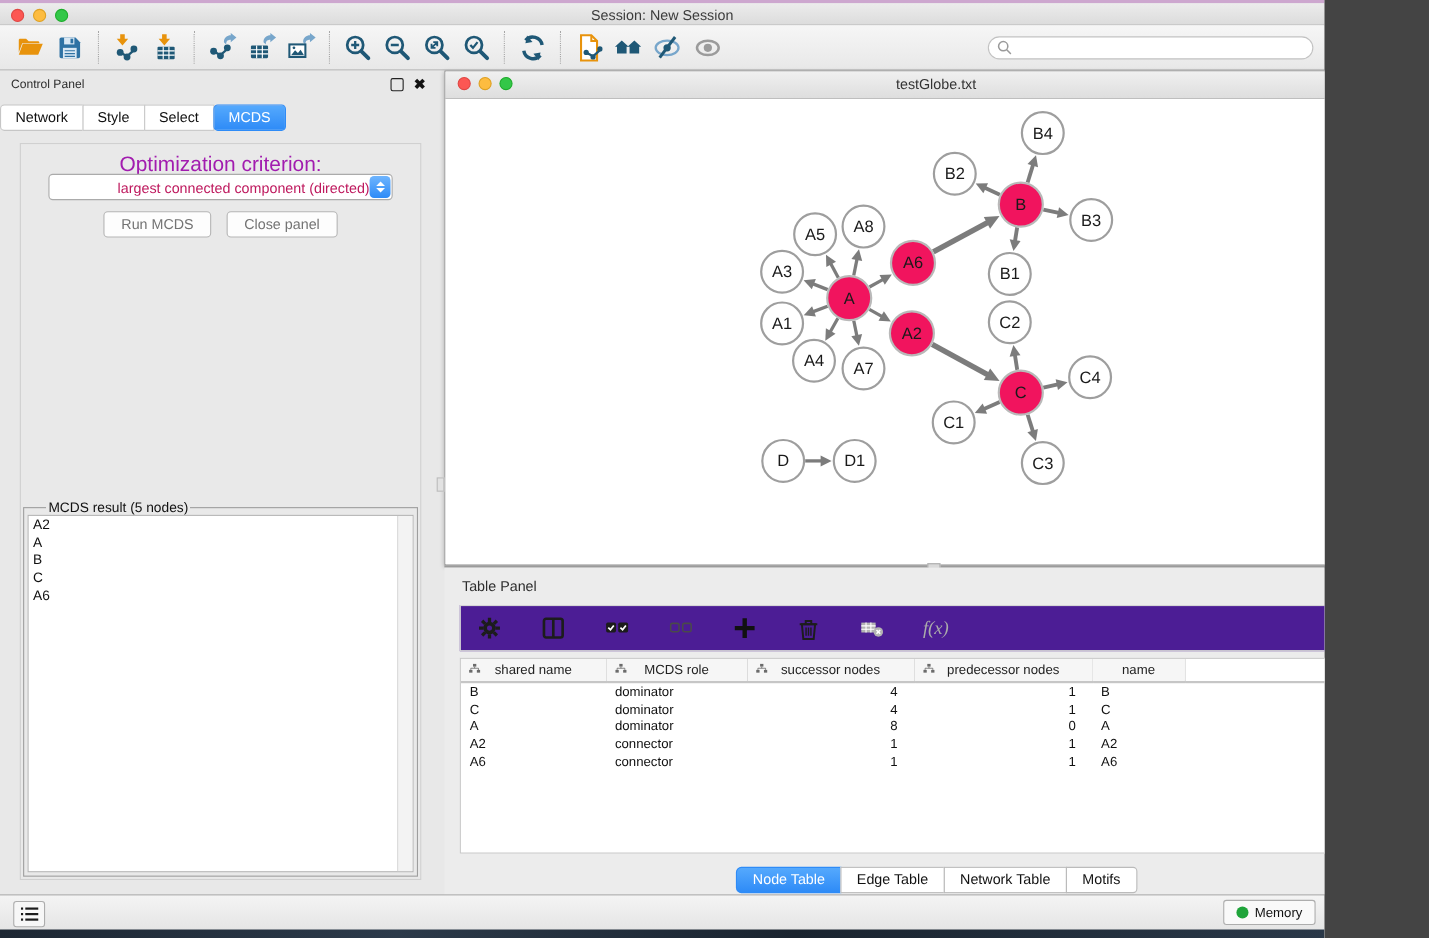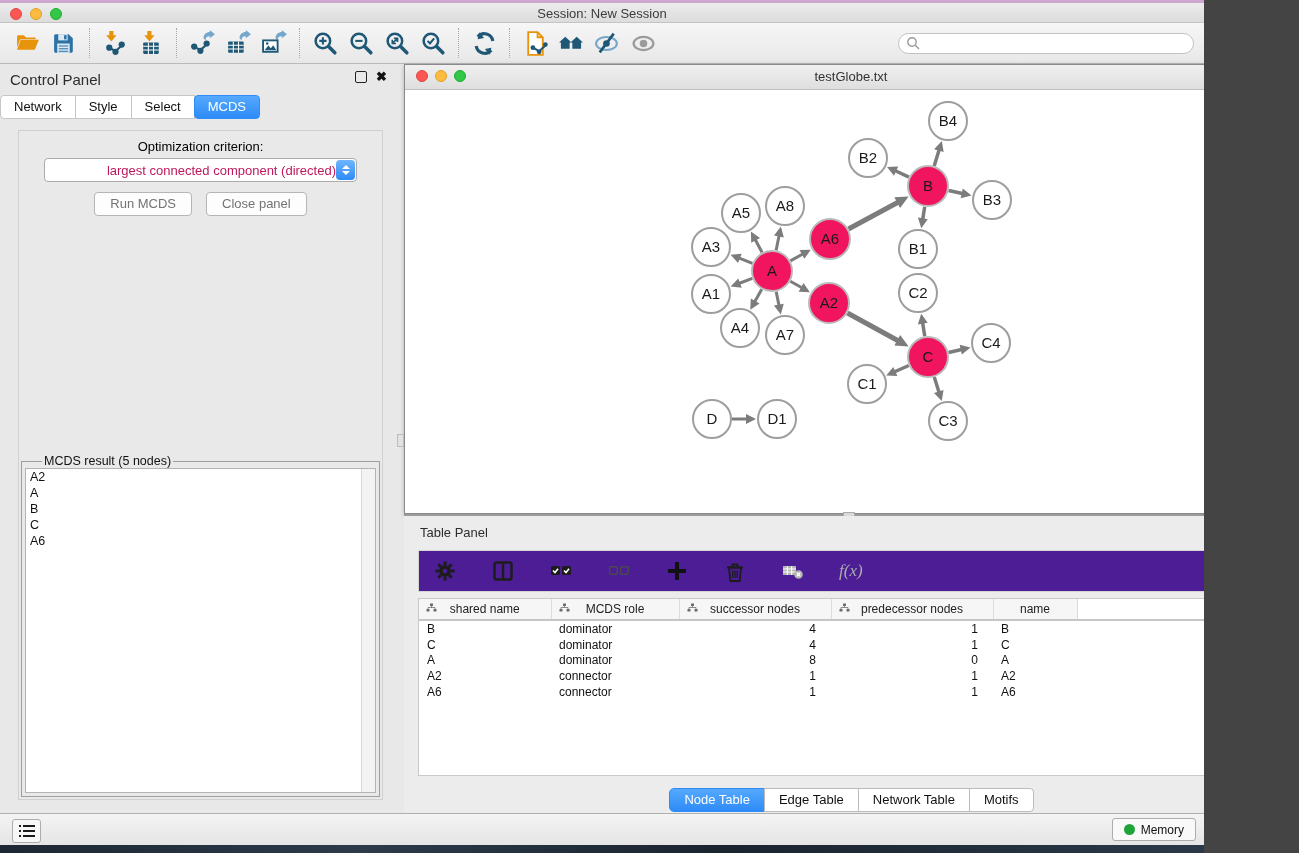--- a/index.html
+++ b/index.html
@@ -27,33 +27,33 @@
   .tb-groups{display:flex;align-items:center;}
   .tb-btn{width:36px;height:34px;display:flex;align-items:center;justify-content:center;cursor:default;}
   .tb-sep{width:0;height:30px;border-left:1px dotted #A6A6A6;margin:0 7px;}
   .search-box{margin-left:auto;width:296px;height:21px;background:#fff;border:1px solid #C2C2C2;
      border-radius:11px;display:flex;align-items:center;padding-left:7px;box-sizing:border-box;}
   .search-box input{border:none;outline:none;flex:1;font-size:12px;background:transparent;height:16px;
      font-family:"Liberation Sans",sans-serif;}
 
   
   .control-panel{left:0;top:64px;width:397px;height:749px;}
-  .cp-title{position:absolute;left:10px;top:7px;font-size:15px;color:#2d2d2d;}
+  .cp-title{position:absolute;left:10px;top:7px;font-size:11px;color:#2d2d2d;}
   .panel-icons{position:absolute;right:10px;top:7px;display:flex;gap:9px;align-items:center;}
   .float-icon{width:10px;height:10px;border:1.6px solid #222;border-radius:2px;display:inline-block;}
   .close-icon{font-size:13px;font-weight:bold;color:#111;line-height:10px;}
   .cp-tabs{position:absolute;left:0;right:0;top:31px;display:flex;}
   .seg-tab{font-size:13px;color:#111;background:#fff;border:1px solid #C6C6C6;padding:3px 13px 4px;
      margin-left:-1px;cursor:default;white-space:nowrap;}
   .seg-tab:first-child{border-radius:4px 0 0 4px;margin-left:0;}
   .seg-tab:last-child{border-radius:0 4px 4px 0;}
   .seg-tab.selected{background:linear-gradient(#55A9FD,#2E8BF7);border-color:#2E8BF7;color:#fff;border-radius:4px;}
   .cp-content{position:absolute;left:18px;right:14px;top:66px;bottom:13px;background:#E9E9E9;
      border:1px solid #D0D0D0;}
-  .opt-label{position:absolute;left:0;right:0;top:8px;text-align:center;font-size:13px;color:#000000;}
+  .opt-label{position:absolute;left:0;right:0;top:8px;text-align:center;font-size:19px;color:#a21caf;}
   .combo{position:absolute;left:25px;right:25px;top:27px;height:24px;background:#fff;
      border:1px solid #ABABAB;border-radius:4px;display:flex;align-items:center;box-sizing:border-box;}
   .combo-text{flex:1;font-size:13px;color:#be185d;padding-left:8px;white-space:nowrap;overflow:hidden;text-align:right;}
   .combo-stepper{width:19px;height:20px;margin-right:1px;border-radius:4px;
      background:linear-gradient(#6FB5FE,#2E8BF7);display:flex;flex-direction:column;
      align-items:center;justify-content:center;gap:2px;}
   .chev{width:0;height:0;border-left:4px solid transparent;border-right:4px solid transparent;}
   .chev.up{border-bottom:4px solid #fff;}
   .chev.down{border-top:4px solid #fff;}
   .opt-buttons{position:absolute;left:0;right:0;top:61px;display:flex;justify-content:center;gap:14px;}

